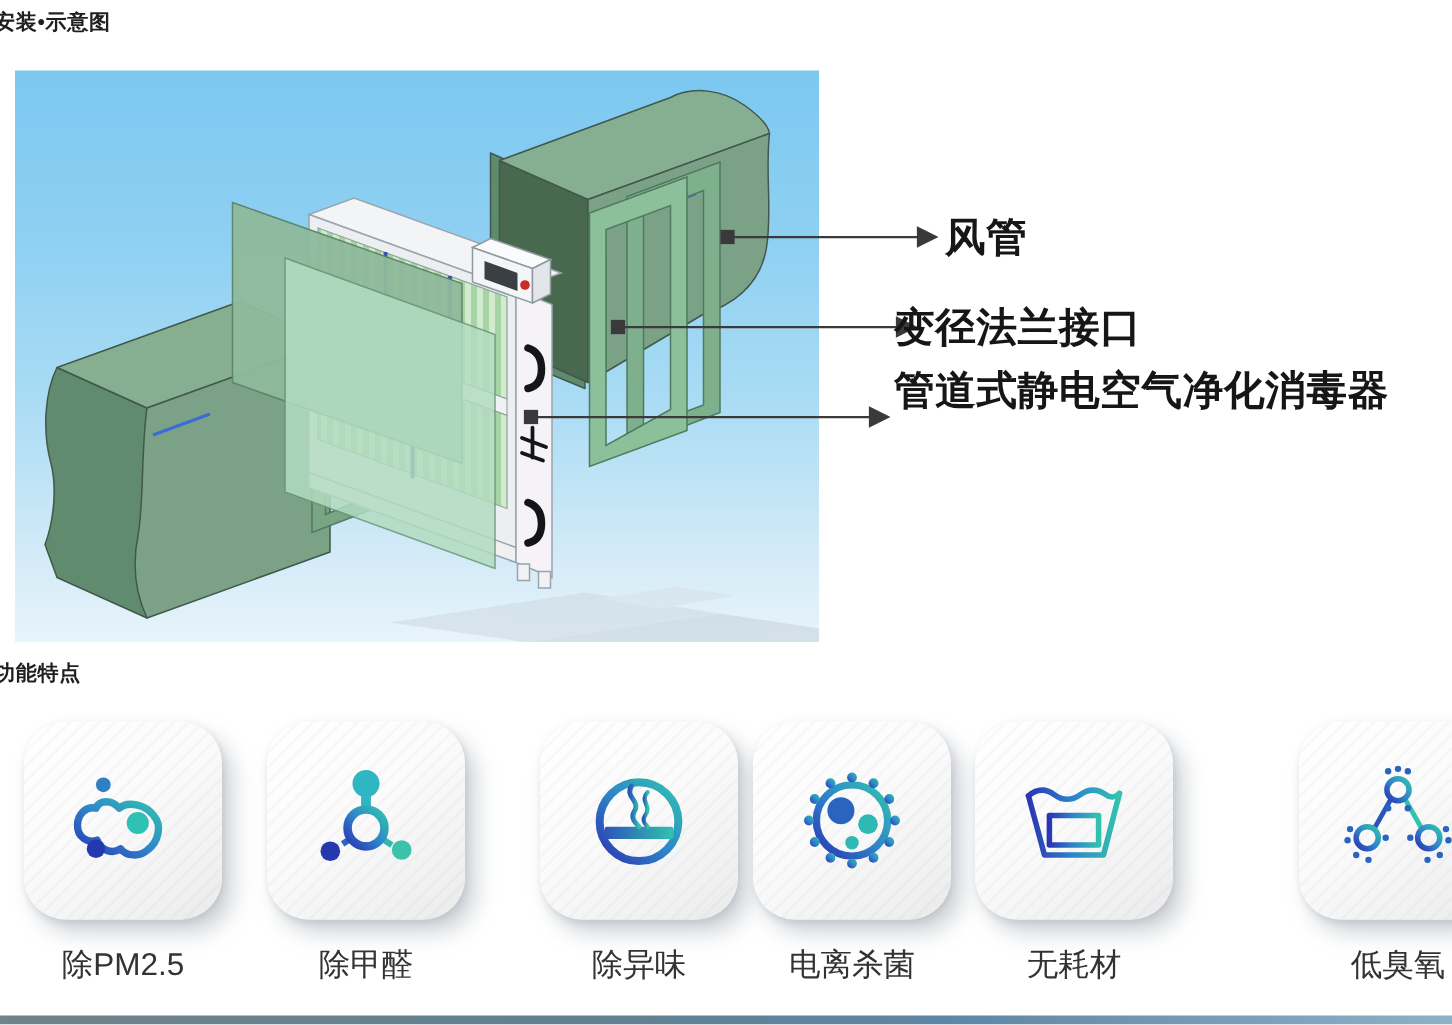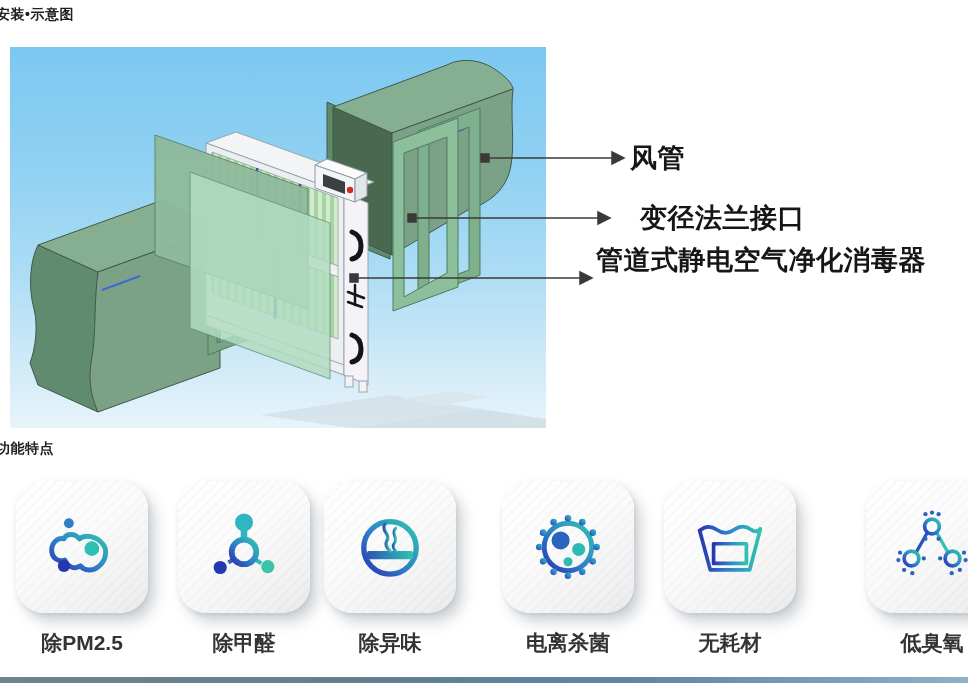--- a/index.html
+++ b/index.html
@@ -22,39 +22,39 @@
   }
   .diagram-box svg{display:block;width:536px;height:381px;}
 
   .callout-overlay{position:absolute;left:0;top:0;width:968px;height:440px;pointer-events:none;}
 
   .callout-label{
     position:absolute;font-size:27px;font-weight:600;color:#161616;
     white-space:nowrap;line-height:32px;letter-spacing:.5px;
   }
   #callout-0{left:630px;top:142px;}
-  #callout-1{left:640px;top:202px;}
+  #callout-1{left:596px;top:202px;}
   #callout-2{left:596px;top:244px;}
 
   .feature-card{
     position:absolute;top:481px;width:132px;height:132px;border-radius:28px;
     background:linear-gradient(145deg,#ffffff 0%,#fbfbfb 45%,#f0f0f1 85%,#e9e9ea 100%);
     box-shadow:7px 9px 14px rgba(130,140,150,.38),1px 2px 4px rgba(150,160,170,.25);
     display:flex;align-items:center;justify-content:center;
   }
   .feature-card::after{
     content:"";position:absolute;inset:0;border-radius:28px;
     background:repeating-linear-gradient(135deg,rgba(90,100,110,.035) 0 2px,rgba(255,255,255,0) 2px 7px);
   }
   .feature-icon{width:82px;height:82px;position:relative;z-index:1;}
   .feature-label{
     position:absolute;top:629px;width:132px;text-align:center;
-    font-size:21px;font-weight:700;color:#333333;white-space:nowrap;
-  }
-  .c0{left:16px} .c1{left:178px} .c2{left:324px} .c3{left:502px} .c4{left:664px} .c5{left:866px}
+    font-size:21px;font-weight:400;color:#333333;white-space:nowrap;
+  }
+  .c0{left:16px} .c1{left:178px} .c2{left:360px} .c3{left:502px} .c4{left:650px} .c5{left:866px}
 
   .bottom-bar{
     position:absolute;left:0;top:677px;width:968px;height:6px;
     background:linear-gradient(90deg,#70828b 0%,#62808f 40%,#5e85a4 65%,#8fb0c6 100%);
   }
 </style>
 </head>
 <body>
 
 <div class="section-title" id="title-install">安装•示意图</div>

